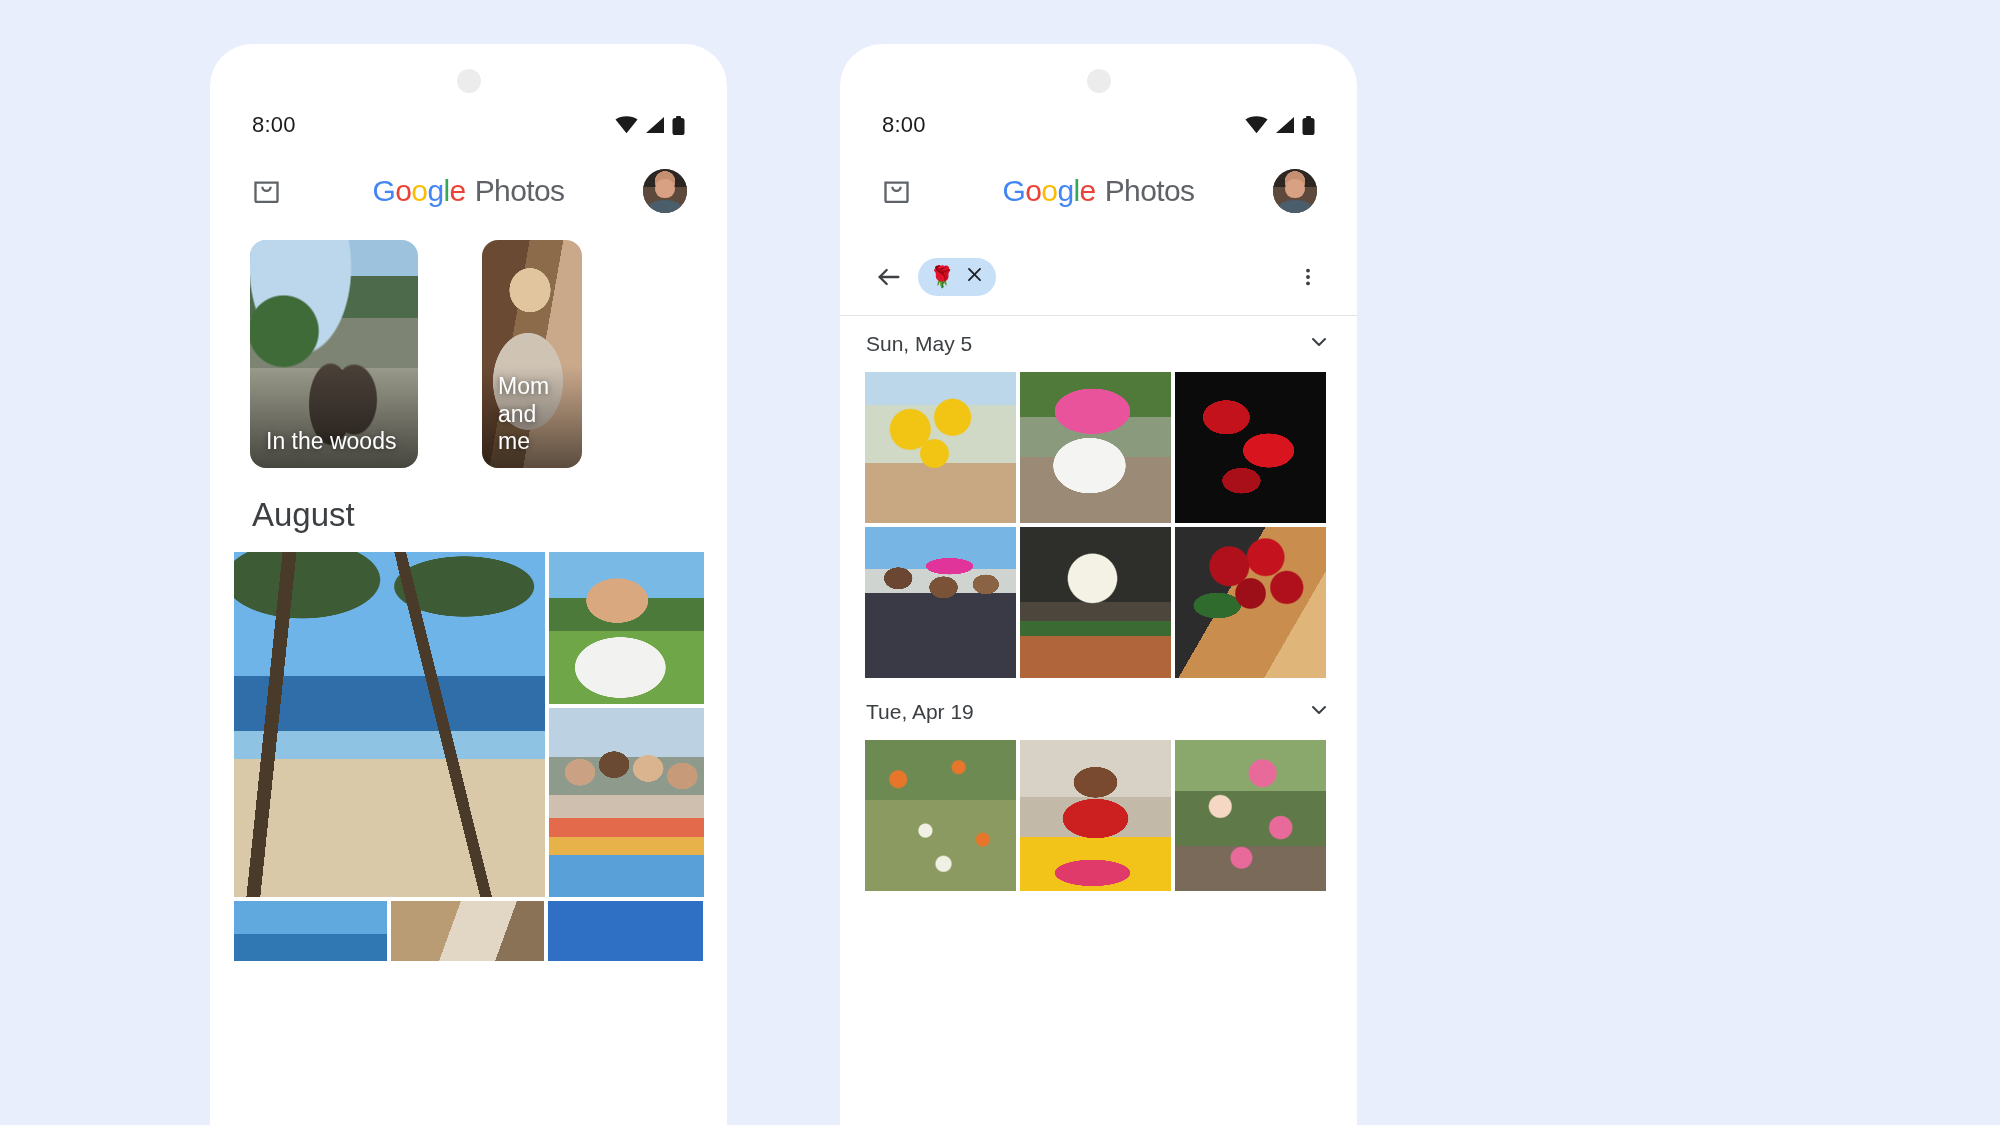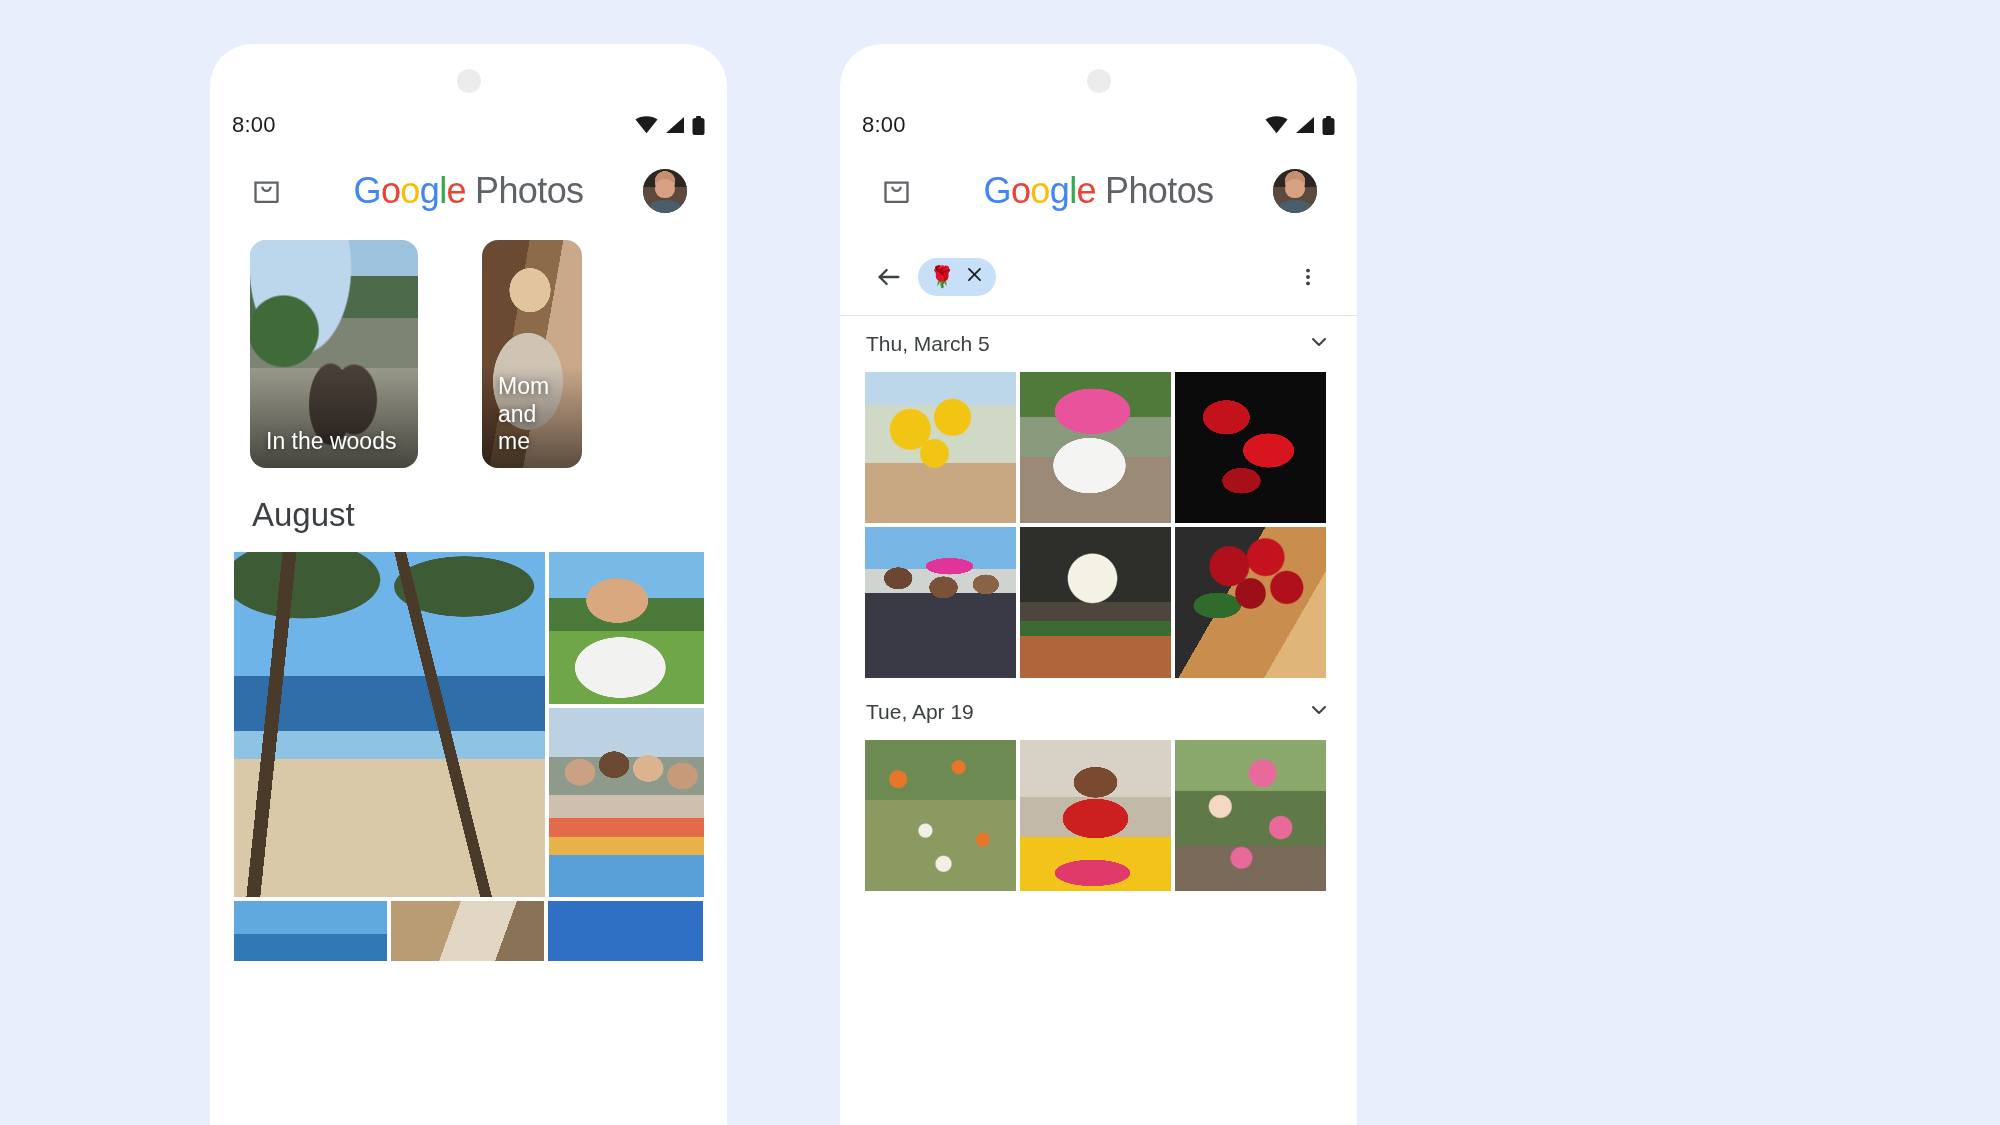--- a/index.html
+++ b/index.html
@@ -26,40 +26,40 @@
     transform: translateX(-50%);
     width: 24px; height: 24px; border-radius: 50%;
     background: #ececec;
   }
 
   
   .status-bar {
     position: absolute; top: 64px; left: 0; width: 100%;
     height: 34px; display: flex; align-items: center;
     justify-content: space-between;
-    padding: 0 22px;
+    padding: 0 42px;
   }
   .status-time {
     font-size: 22px; font-weight: 500; color: #1b1b1b;
     letter-spacing: .2px;
   }
   .status-icons { display: flex; align-items: center; gap: 7px; }
   .status-icons svg { display: block; }
 
   
   .appbar {
     position: absolute; top: 112px; left: 0; width: 100%;
     height: 70px; display: flex; align-items: center;
     padding: 0 40px;
   }
   .appbar-left  { width: 56px; display:flex; align-items:center; }
   .appbar-mid   { flex: 1; display: flex; justify-content: center; align-items: baseline; }
   .appbar-right { width: 56px; display: flex; justify-content: flex-end; }
 
-  .wordmark { font-size: 36px; letter-spacing: -0.6px; white-space: nowrap; }
+  .wordmark { font-size: 30px; letter-spacing: -0.6px; white-space: nowrap; }
   .wordmark .g1 { color:#4285F4; } .wordmark .o1 { color:#EA4335; }
   .wordmark .o2 { color:#FBBC05; } .wordmark .g2 { color:#4285F4; }
   .wordmark .l1 { color:#34A853; } .wordmark .e1 { color:#EA4335; }
   .wordmark .photos { color:#5f6368; margin-left: 9px; }
 
   .avatar {
     width: 44px; height: 44px; border-radius: 50%;
     overflow: hidden; position: relative;
     background: #3b3a38;
   }
@@ -333,21 +333,21 @@
           <circle cx="12" cy="5" r="2.1"></circle>
             <circle cx="12" cy="12" r="2.1"></circle>
             <circle cx="12" cy="19" r="2.1"></circle>
         </svg>
       </div>
     </div>
 
     <div style="position:absolute; top:272px; left:0; width:100%;">
 
       <div class="date-header">
-        <span class="date-text">Thu, March 5</span>
+        <span class="date-text">Sun, May 5</span>
         <span>
           <svg width="24" height="24" viewBox="0 0 24 24" fill="none" stroke="#3c4043" stroke-width="2" stroke-linecap="round" stroke-linejoin="round">
               <path d="M6 9l6 6 6-6"></path>
             </svg>
         </span>
       </div>
 
       <div class="photo-grid">
         <div class="prow">
           <div class="pcell">

